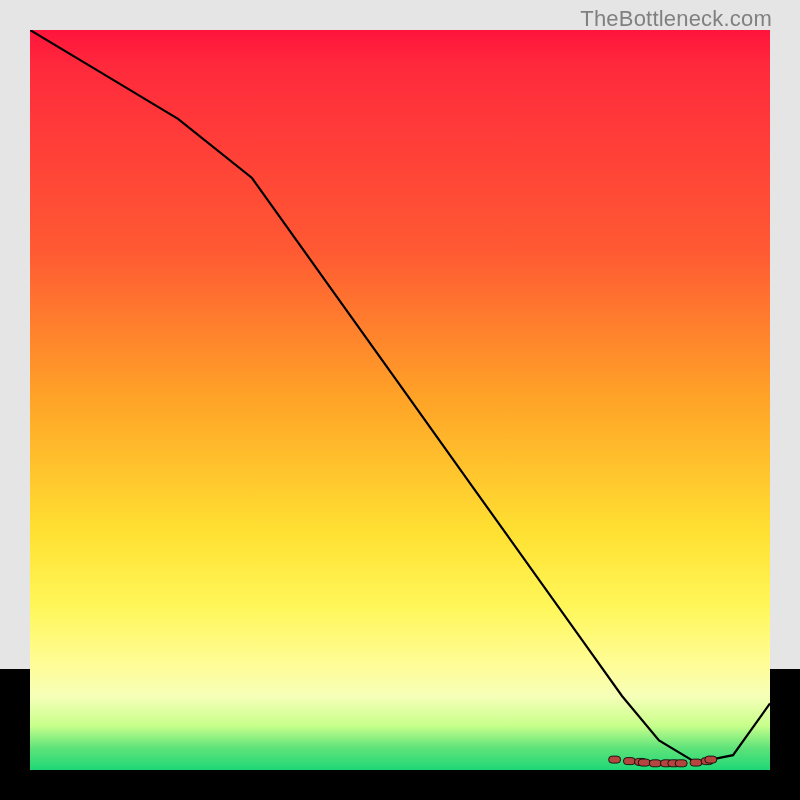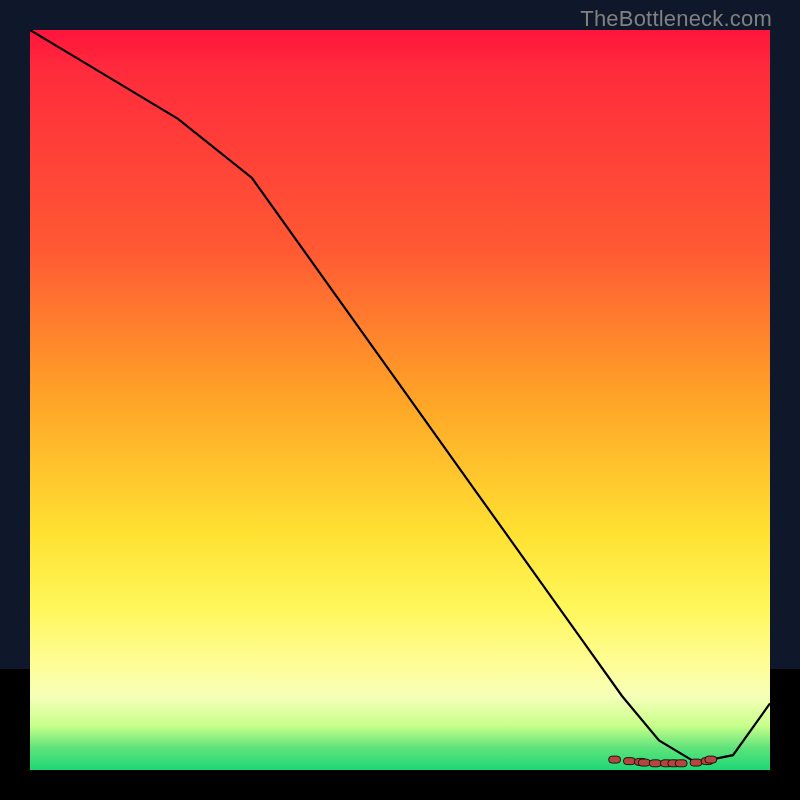--- a/index.html
+++ b/index.html
@@ -8,21 +8,21 @@
     width: 800px;
     height: 800px;
     background: #000;
     overflow: hidden;
     font-family: Arial, Helvetica, sans-serif;
   }
   .frame {
     position: relative;
     width: 800px;
     height: 669px;
-    background: #0f172a;
+    background: #e5e5e5;
   }
   
   .plot {
     position: absolute;
     left: 30px;
     top: 30px;
     width: 740px;
     height: 740px;
     
     background: linear-gradient(

